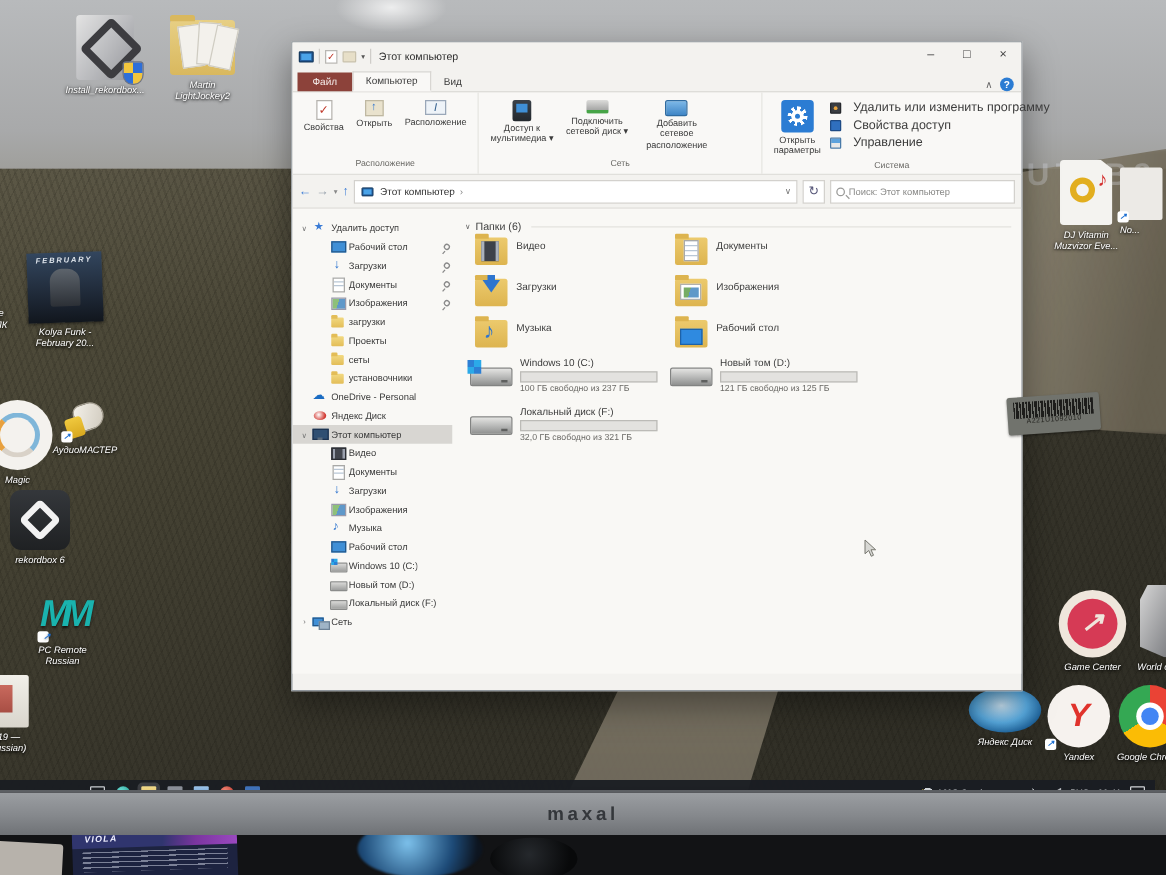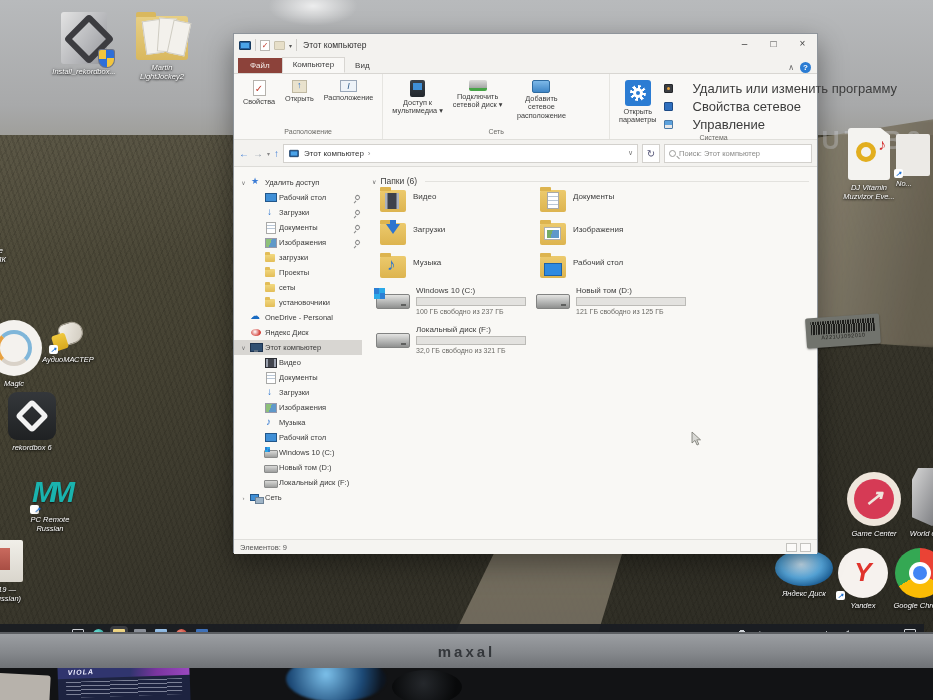--- a/index.html
+++ b/index.html
@@ -180,21 +180,21 @@
     border-radius:2px; border-bottom:3px solid #47a447; }
   .ri-netloc { width:18px; height:13px; background:linear-gradient(#7db8e8,#3f86c6);
     border:1px solid #2f6ba0; border-radius:2px; }
   .ri-gear-tile { width:26px; height:26px; background:#2b7cd3; border-radius:3px; position:relative;
     display:flex; align-items:center; justify-content:center; }
   .ri-gear { width:16px; height:16px; border-radius:50%;
     background:repeating-conic-gradient(#fff 0 22deg, transparent 22deg 45deg); position:relative; }
   .ri-gear:after { content:""; position:absolute; inset:3px; border-radius:50%; background:#fff; }
   .ri-gear:before { content:""; position:absolute; inset:6px; border-radius:50%; background:#2b7cd3; z-index:1; }
   .sys-small { display:flex; flex-direction:column; gap:3px; padding-top:3px; }
-  .srow { display:flex; align-items:center; gap:20px; font-size:13px; color:#3c3c3c; white-space:nowrap; }
+  .srow { display:flex; align-items:center; gap:10px; font-size:10px; color:#3c3c3c; white-space:nowrap; }
   .si { width:9px; height:9px; border-radius:1px; }
   .si-uninstall { background:#3a3d42; border:1px solid #26282c; position:relative; }
   .si-uninstall:after { content:""; position:absolute; left:2px; top:2px; width:3px; height:3px;
     border-radius:50%; background:#e8a33d; }
   .si-sysprops { background:#2f6fbe; border:1px solid #1d4a85; }
   .si-manage { background:linear-gradient(#5da2dd 50%, #e8e8e8 50%); border:1px solid #4a7aa8; }
   .rbtn .two { white-space:pre-line; }
 
   .addrrow { height:27px; background:#f3f2ef; border-bottom:1px solid #dddcd8; display:flex;
     align-items:center; padding:0 5px; gap:4px; }
@@ -391,20 +391,28 @@
           <div class="paper p2"></div>
           <div class="paper p3"></div>
       </div>
       <div class="dlabel">Martin
 LightJockey2</div>
     </div>
     <div class="dicon frag-pk">
       <div class="dlabel">е
 ПК</div>
     </div>
+    <div class="dicon d-kolya">
+      <div class="art-album">
+        <div class="fmt">FEBRUARY</div>
+        <div class="guy"></div>
+      </div>
+      <div class="dlabel">Kolya Funk -
+February 20...</div>
+    </div>
     <div class="dicon d-magic">
       <div class="art-magic"></div>
       <div class="dlabel">Magic</div>
     </div>
     <div class="dicon d-audio">
       <div class="art-mega">
         <div class="horn"></div>
           <div class="body"></div>
         <div class="sc-arrow">↗</div>
       </div>
@@ -537,21 +545,21 @@
               <span class="two">Открыть
 параметры</span>
             </div>
             <div class="sys-small">
               <div class="srow">
                 <span class="si si-uninstall"></span>
                 <span>Удалить или изменить программу</span>
               </div>
               <div class="srow">
                 <span class="si si-sysprops"></span>
-                <span>Свойства сетевое</span>
+                <span>Свойства доступ</span>
               </div>
               <div class="srow">
                 <span class="si si-manage"></span>
                 <span>Управление</span>
               </div>
             </div>
           </div>
           <div class="rglabel">Система</div>
         </div>
       </div>
@@ -788,27 +796,20 @@
     <span class="dinfo">
       <span class="dname">Локальный диск (F:)</span>
       <span class="dbar"><span class="dfill" style="width: 90%;"></span></span>
       <span class="dfree">32,0 ГБ свободно из 321 ГБ</span>
     </span>
   </div>
             </div>
         </div>
       </div>
 
-      <div class="statusbar">
-        <span class="stext">Элементов: 9</span>
-        <div class="sviews">
-          <div class="sview"></div>
-          <div class="sview"></div>
-        </div>
-      </div>
     </div>
 
     <div class="taskbar">
       <div class="tb-icons">
         <span class="tbi tbi-taskview"></span>
         <span class="tbi tbi-teal"></span>
         <span class="tbi tbi-folderA"></span>
         <span class="tbi tbi-gray"></span>
         <span class="tbi tbi-folderB"></span>
         <span class="tbi tbi-red"></span>

